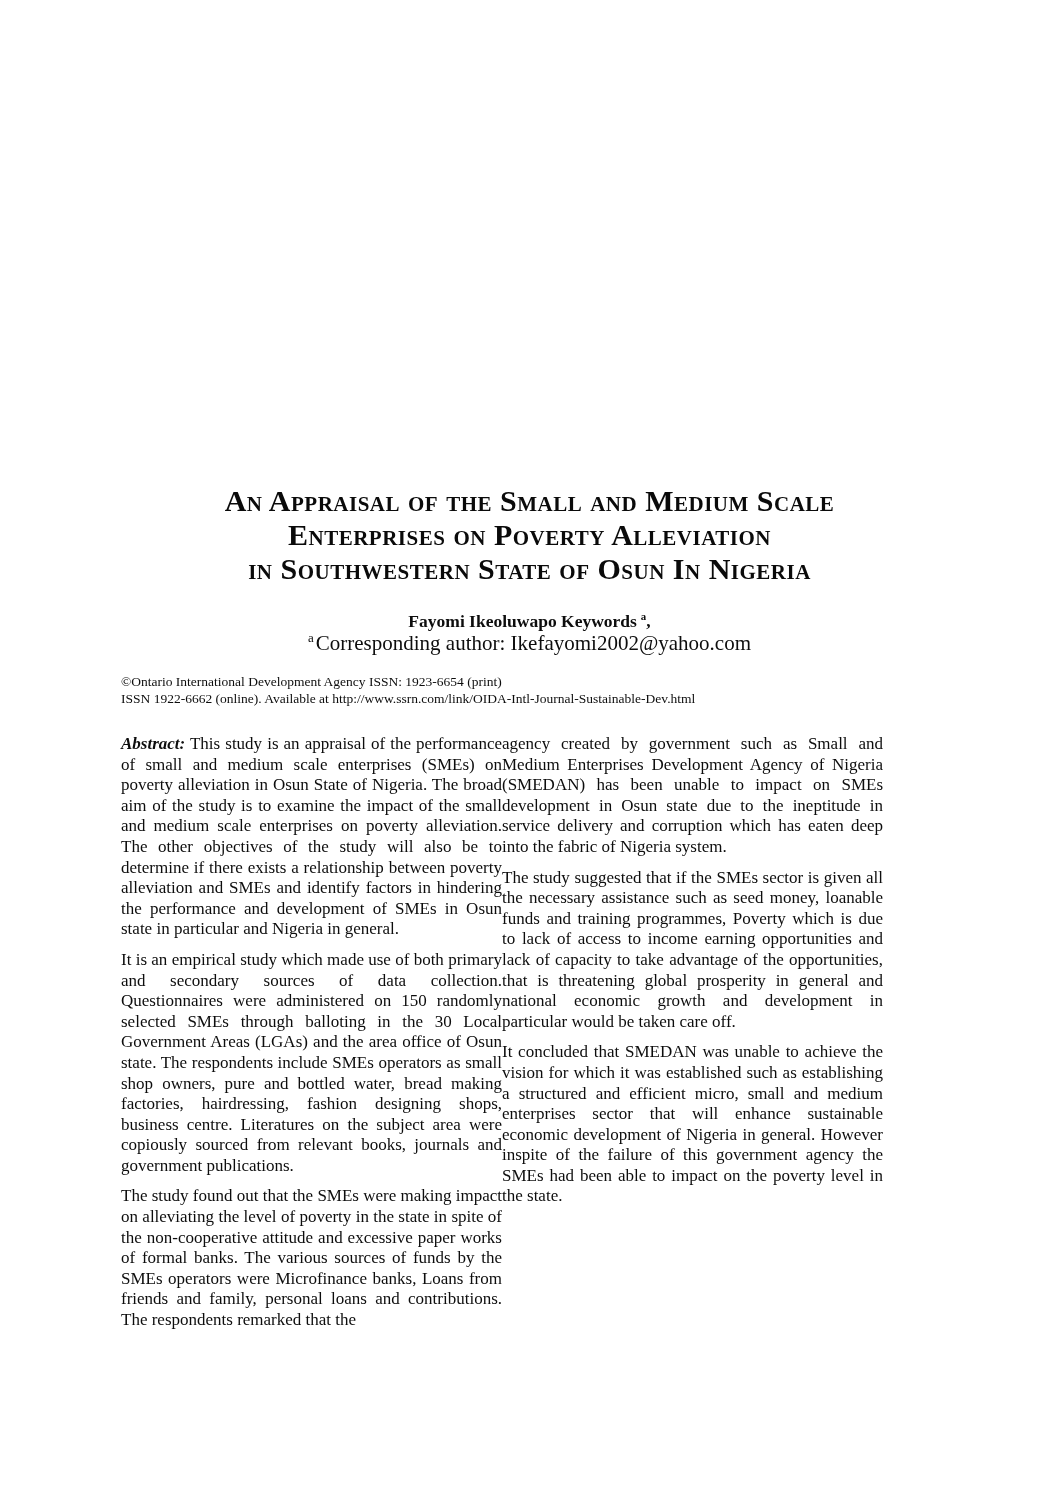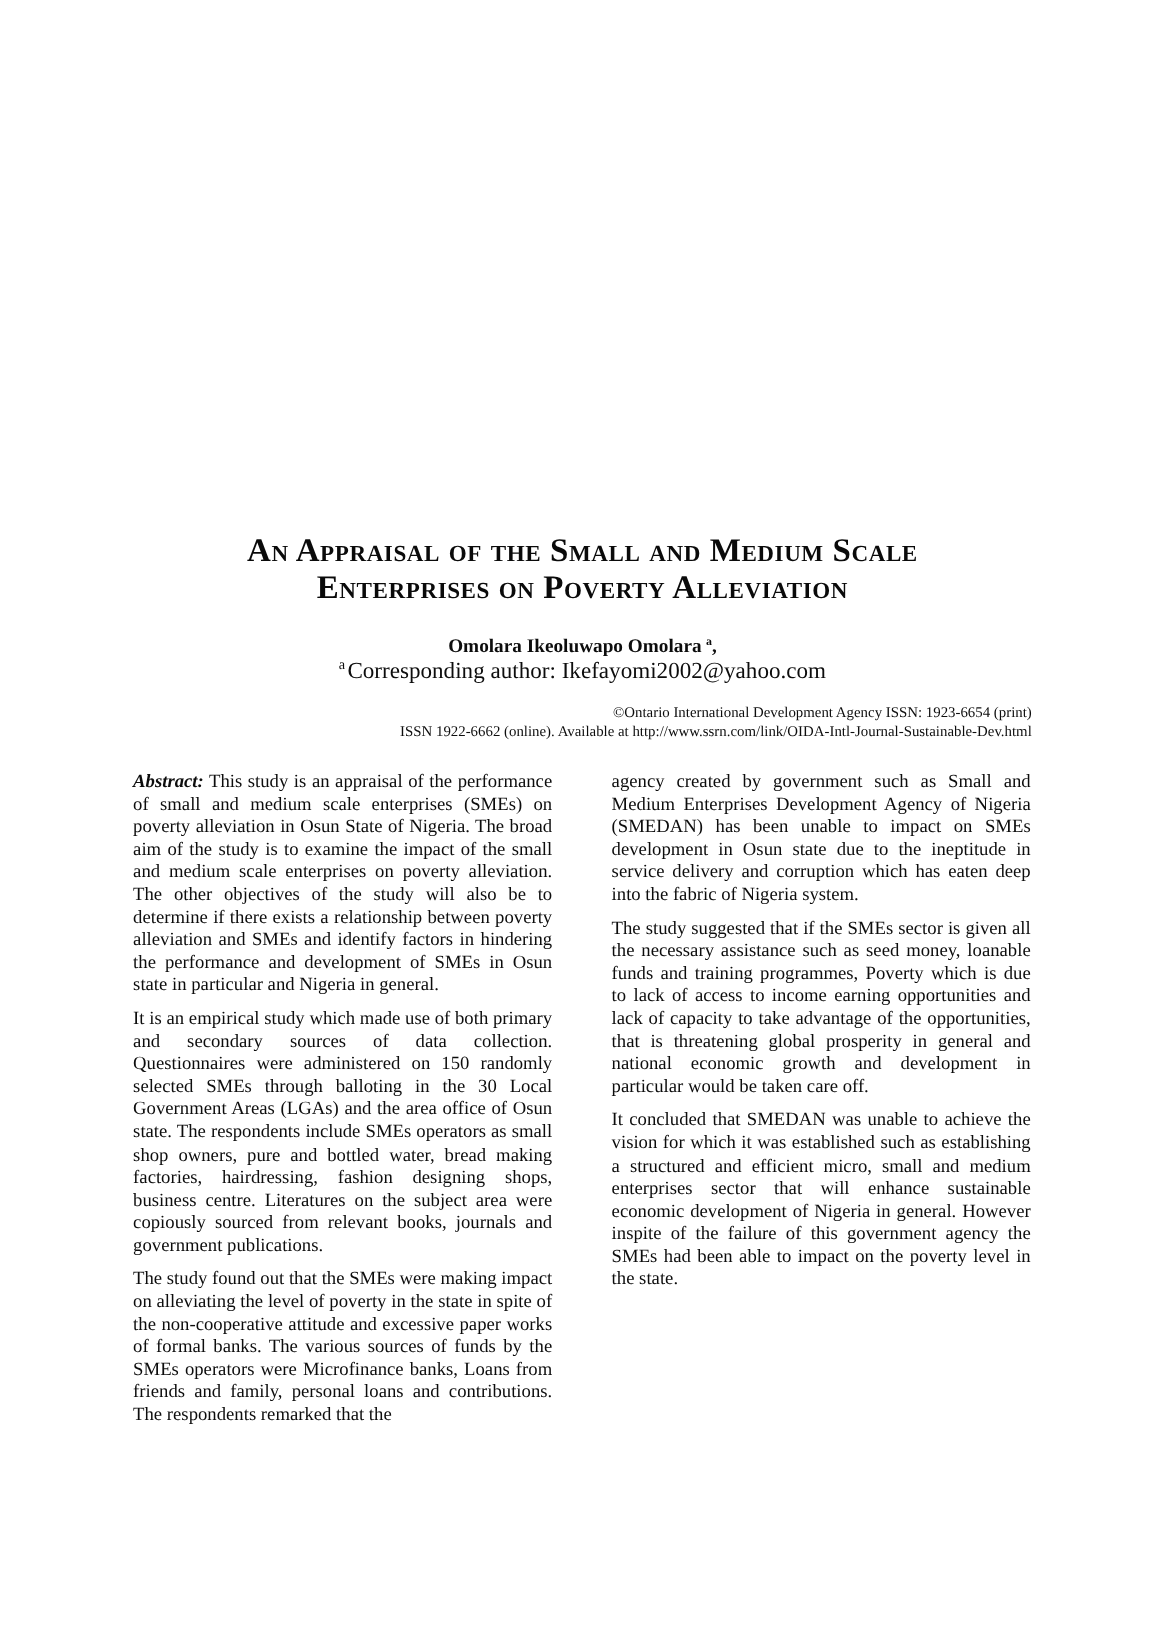--- a/index.html
+++ b/index.html
@@ -56,28 +56,27 @@
     line-height: 21px;
     margin-top: 2px;
   }
   .aff-line sup, .corr-line sup { margin-right: 2px; }
   .corr-line {
     font-size: 21px;
     line-height: 21px;
   }
   .publisher-block {
     margin-top: 19px;
-    text-align: right;
+    text-align: left;
     font-size: 13.5px;
     line-height: 17px;
   }
   .columns {
     margin-top: 27px;
     display: flex;
-    gap: 54px;
   }
   .col {
     width: 381px;
     text-align: justify;
     font-size: 17px;
     line-height: 20.6px;
   }
   .col p {
     margin-bottom: 10px;
   }
@@ -89,24 +88,25 @@
 </style>
 </head>
 <body>
 
 <div class="page">
   <div class="content">
 
     <h1 class="title">
       <div>An Appraisal of the Small and Medium Scale</div>
       <div>Enterprises on Poverty Alleviation</div>
+      <div>in Southwestern State of Osun In Nigeria</div>
     </h1>
 
     <div class="author-block">
-      <div class="author-line"><span>Omolara Ikeoluwapo Omolara</span><sup>a</sup><span>,</span></div>
+      <div class="author-line"><span>Fayomi Ikeoluwapo Keywords</span><sup>a</sup><span>,</span></div>
       <div class="corr-line"><sup>a</sup><span>Corresponding author: Ikefayomi2002@yahoo.com</span></div>
     </div>
 
     <div class="publisher-block">
       <div>©Ontario International Development Agency ISSN: 1923-6654 (print)</div>
       <div>ISSN 1922-6662 (online). Available at http://www.ssrn.com/link/OIDA-Intl-Journal-Sustainable-Dev.html</div>
     </div>
 
     <div class="columns">
       <div class="col">

